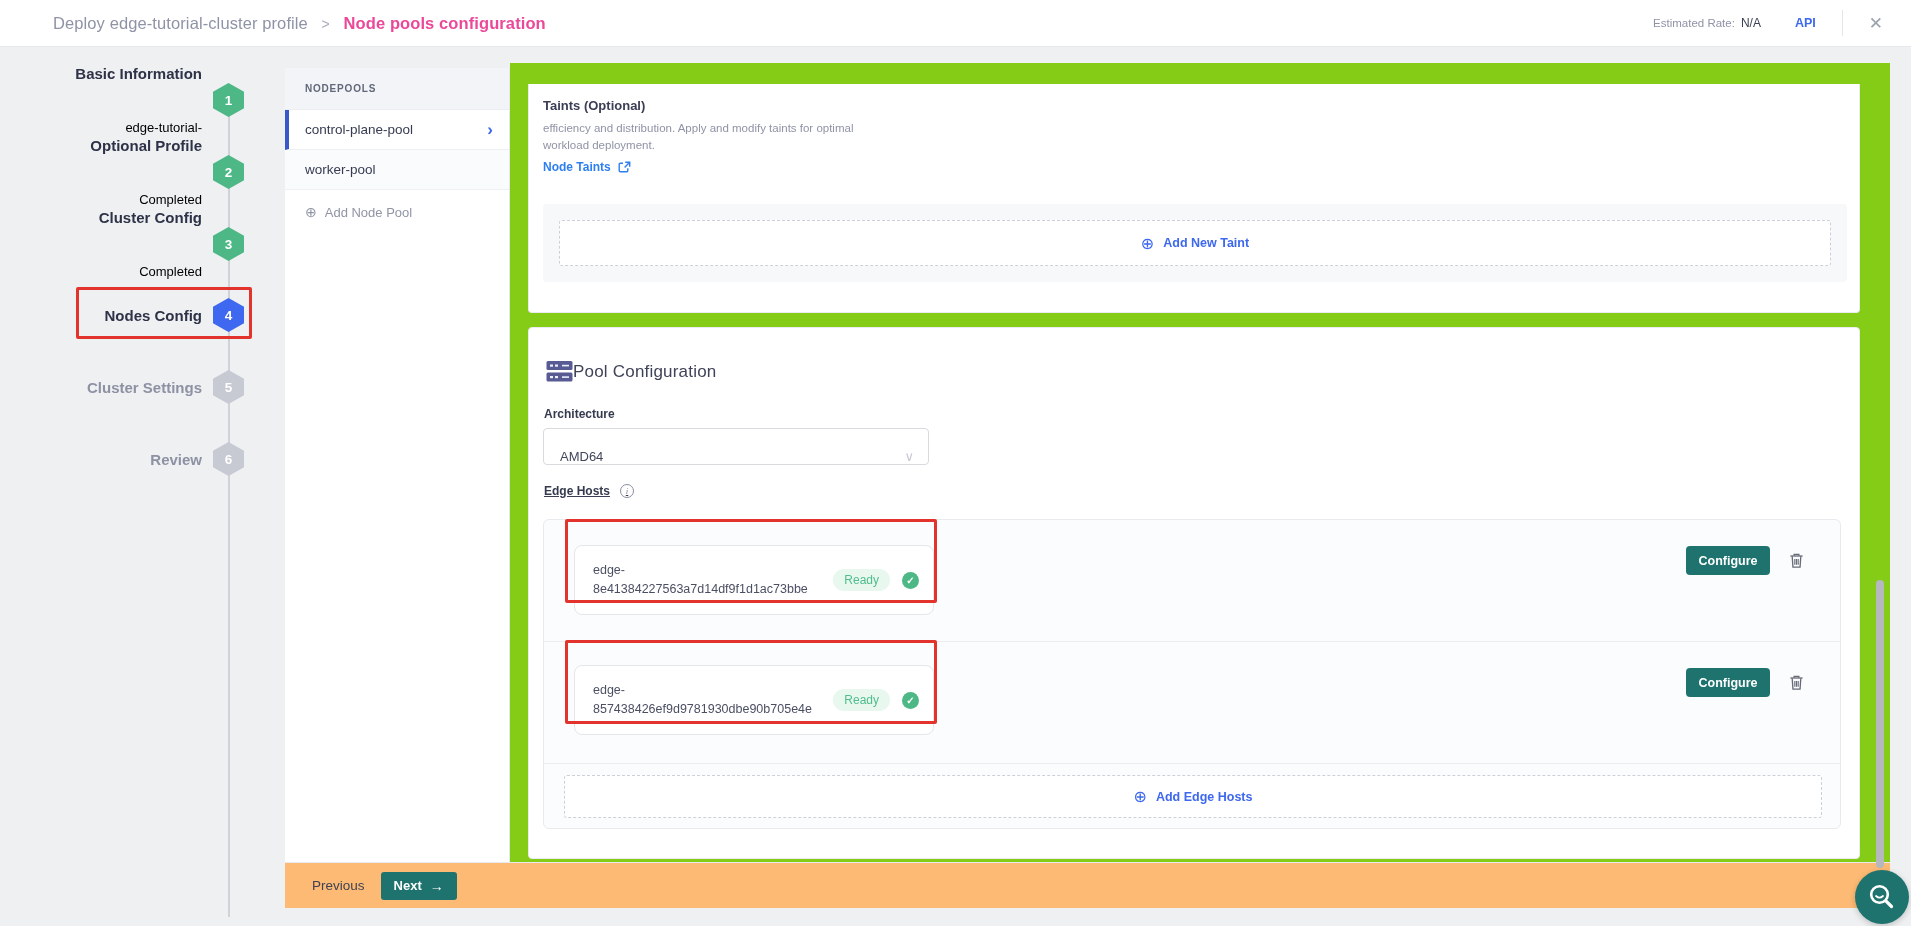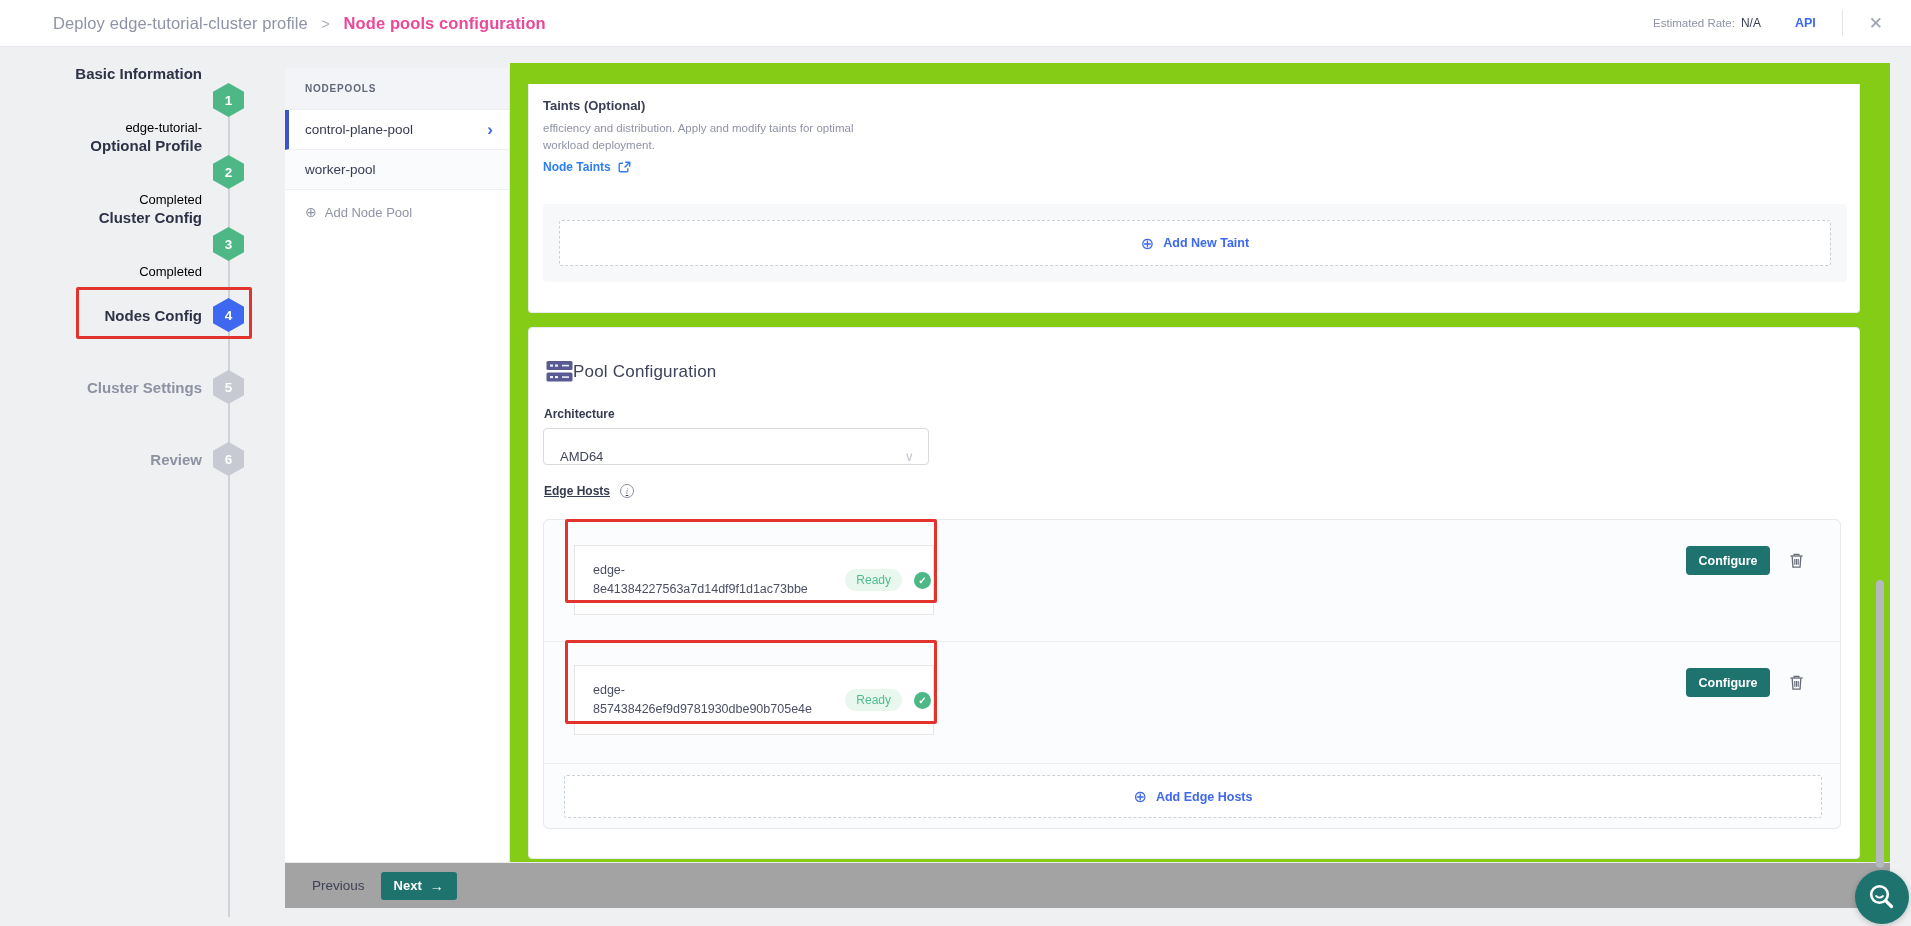--- a/index.html
+++ b/index.html
@@ -80,38 +80,38 @@
   .select-chevron { margin-left:auto; color:#c6c9d2; font-size:13px; }
   .hosts-label-row { position:absolute; left:15px; top:156px; display:flex; align-items:center;text-decoration:underline; }
   .hosts-label { font-size:12px; font-weight:700; color:#353a4e; }
   .info-icon { margin-left:10px; width:14px; height:14px; border:1.2px solid #8a8fa0; border-radius:50%;
                color:#8a8fa0; font-size:9px; font-style:italic; font-family:"Liberation Serif", serif;
                display:flex; align-items:center; justify-content:center; cursor:pointer; }
   .hosts-container { position:absolute; left:14px; top:191px; width:1298px; height:310px; background:#fbfcfd;
                      border:1px solid #e8eaee; border-radius:6px; }
   .host-row { position:relative; height:122px; border-bottom:1px solid #ebedf1; }
   .host-box { position:absolute; left:30px; top:25px; width:360px; height:70px; background:#ffffff;
-              border:1px solid #e4e6ea; border-radius:0; display:flex; align-items:center;
-              padding:0 2px 0 18px; }
+              border:1px solid #e4e6ea; border-radius:8px; display:flex; align-items:center;
+              padding:0 14px 0 18px; }
   .host-row:nth-child(2) .host-box { top:23px; }
   .host-name { flex:1; font-size:12.5px; color:#4b4f63; line-height:19px; }
   .ready-pill { background:#e8f8ef; color:#4fbe8b; font-size:12px; font-weight:500; padding:4px 11px;
                 border-radius:11px; margin-right:12px; }
   .check-circle { width:17px; height:17px; border-radius:50%; background:#4db886; color:#fff; font-size:10px;
                   font-weight:700; display:flex; align-items:center; justify-content:center; }
   .configure-btn { position:absolute; right:70px; top:26px; width:84px; height:29px; background:#1e736e;
                    color:#ffffff; font-size:12.5px; font-weight:600; border:none; border-radius:4px;
                    display:flex; align-items:center; justify-content:center; cursor:pointer;
                    font-family:"Liberation Sans", sans-serif; }
   .trash-btn { position:absolute; right:36px; top:32px; cursor:pointer; background:none; border:none; }
   .hosts-add-row { position:relative; height:64px; }
   .hosts-dashed { left:20px; top:11px; width:1258px; height:43px; }
 
   
-  .footer { position:absolute; left:285px; top:862px; width:1605px; height:46px; background:#a3a3a3;
+  .footer { position:absolute; left:285px; top:862px; width:1605px; height:46px; background:#fdba74;
             border-top:1px solid #e9eaee; display:flex; align-items:center; padding-left:27px; z-index:3; }
   .previous-link { font-size:13.5px; font-weight:500; color:#3f4254; cursor:pointer; }
   .next-btn { margin-left:16px; height:28px; padding:0 13px; background:#1e736e; color:#fff; border:none;
               border-radius:3px; font-size:13px; font-weight:600; display:flex; align-items:center;
               cursor:pointer; font-family:"Liberation Sans", sans-serif;text-align:center; }
   .next-btn .arrow { margin-left:8px; font-size:14px; font-weight:400; }
 
   
   .annotation { position:absolute; border:3px solid #e2332c; background:transparent; z-index:50; border-radius:2px; }
   .ann-step   { left:76px;  top:287px; width:176px; height:52px; }

